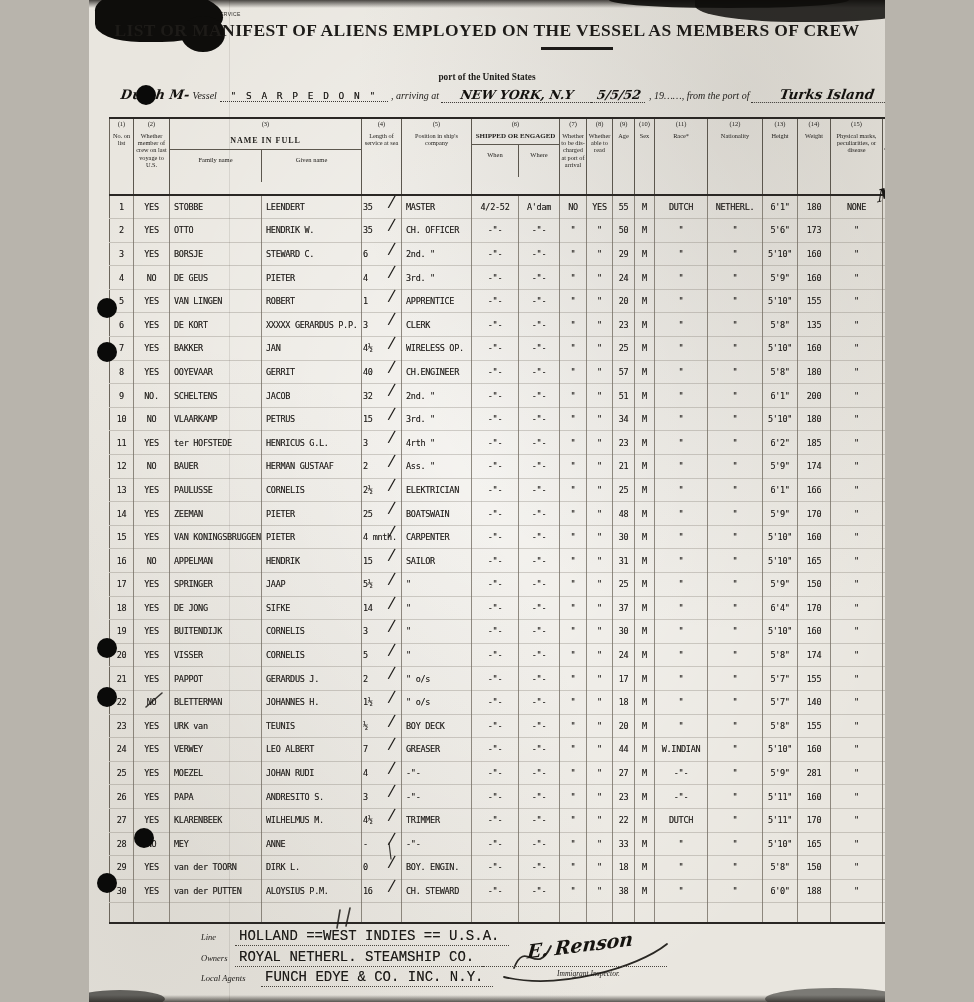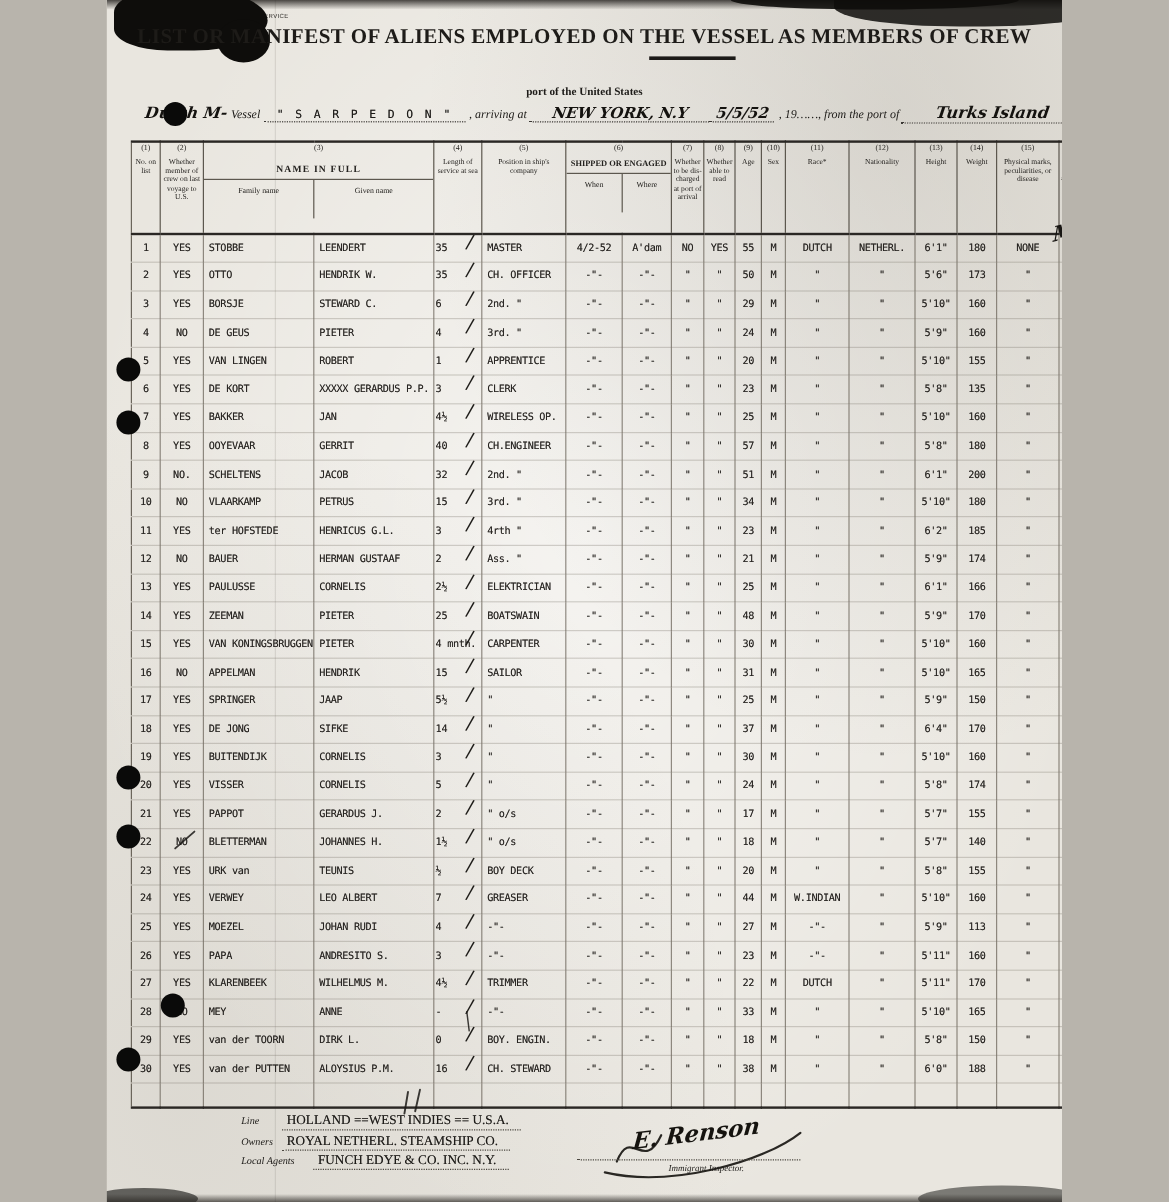--- a/index.html
+++ b/index.html
@@ -79,21 +79,21 @@
     font-family:"DejaVu Sans Mono",monospace;font-size:7.6px;line-height:1.35;color:#21201d;
     text-shadow:0 0 .5px rgba(0,0,0,.4);white-space:nowrap;}
   .initials{position:absolute;left:788px;top:182px;font:italic bold 17px "DejaVu Serif",serif;
     transform:rotate(-14deg) skewX(-14deg);color:#181613;}
   .ink{position:absolute;left:0;top:0;pointer-events:none;}
   
   .foot-left{position:absolute;left:112px;top:928px;font-size:8.5px;}
   .foot-row{display:flex;align-items:baseline;margin-bottom:2.5px;}
   .foot-label{font:italic 8.5px "Liberation Serif",serif;margin-right:6px;min-width:28px;}
   .foot-label.wide{min-width:54px;}
-  .foot-value{font-family:Liberation Serif, serif;font-size:11px;border-bottom:1px dotted #4a463f;
+  .foot-value{font-family:Liberation Mono, monospace;font-size:14px;border-bottom:1px dotted #4a463f;
     padding:0 10px 1px 4px;text-shadow:0 0 .5px rgba(0,0,0,.5);}
   .sig-line{position:absolute;left:392px;top:966px;width:186px;border-bottom:1px dotted #4a463f;}
   .sig-name{position:absolute;left:438px;top:934px;font:italic bold 19px "DejaVu Serif",serif;
     transform:rotate(-7deg) skewX(-12deg);color:#15130f;}
   .sig-title{position:absolute;left:468px;top:969px;font:italic 7.5px "Liberation Serif",serif;}
   .footnotes{position:absolute;left:672px;top:947px;width:270px;font-size:7px;line-height:1.4;color:#24221f;}
   .footnotes .fn1{font-weight:bold;}
   .footnotes .fn2{padding-left:0;}
   .footnotes .fn3{padding-left:16px;}
   .form-no{position:absolute;left:840px;top:977px;font:bold 6.5px "Liberation Serif",serif;}
@@ -766,21 +766,21 @@
           <td class="col-position"><span class="pen-slash">/</span><span>-"-</span></td>
           <td class="col-when">-"-</td>
           <td class="col-where">-"-</td>
           <td class="col-discharged">"</td>
           <td class="col-read">"</td>
           <td class="col-age">27</td>
           <td class="col-sex">M</td>
           <td class="col-race">-"-</td>
           <td class="col-nationality">"</td>
           <td class="col-height">5'9"</td>
-          <td class="col-weight">113</td>
+          <td class="col-weight">281</td>
           <td class="col-marks">"</td>
           <td class="col-remarks"></td>
           <td class="col-action"></td>
         </tr>
         <tr>
           <td class="col-no">26</td>
           <td class="col-member">YES</td>
           <td class="col-family">PAPA</td>
           <td class="col-given">ANDRESITO S.</td>
           <td class="col-service">3</td>

